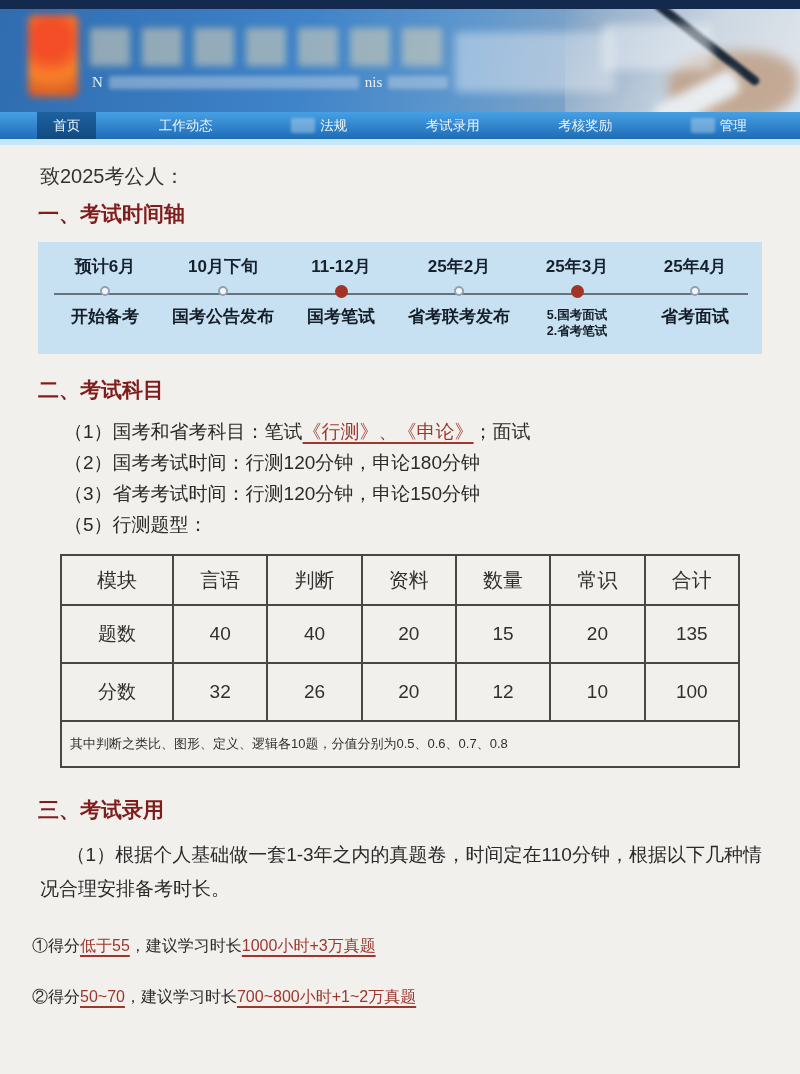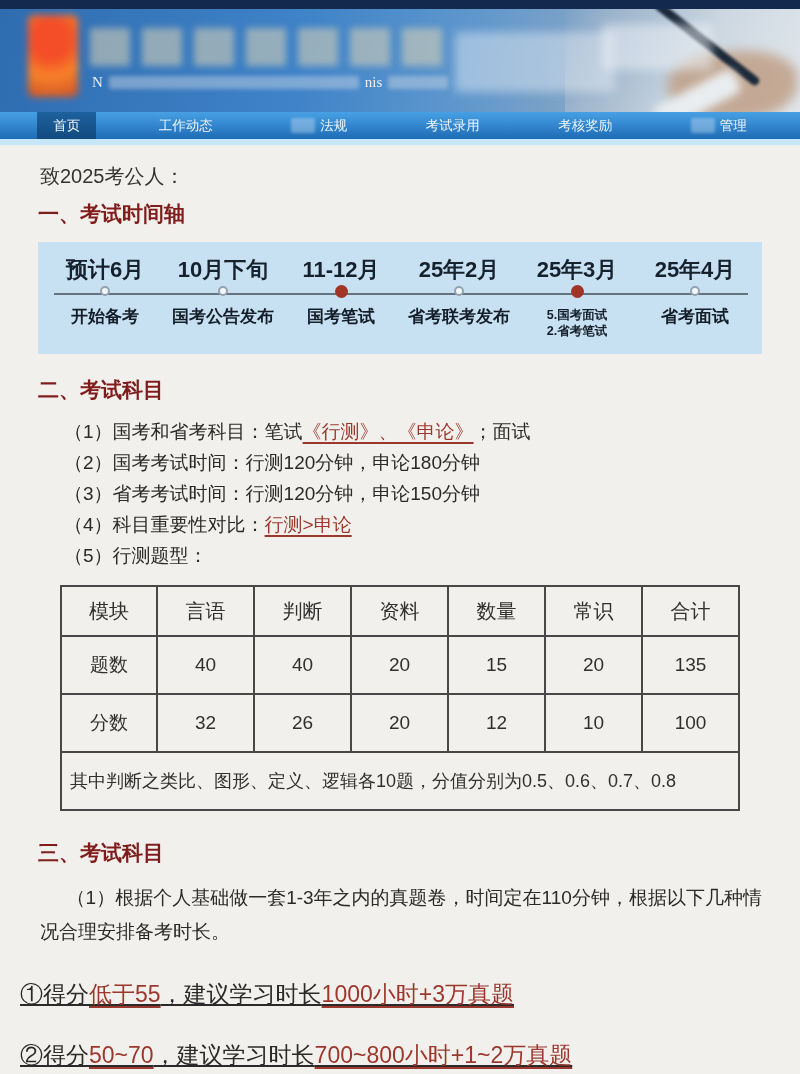--- a/index.html
+++ b/index.html
@@ -49,43 +49,43 @@
   .content { padding:14px 0 0 0; }
   .title { font-family:"Liberation Serif","DejaVu Serif",serif; font-weight:800; font-size:41px;
     text-align:center; color:#121212; letter-spacing:2px; margin:6px 0 14px; }
   .salutation { font-size:20px; color:#333; margin:4px 0 8px 40px; }
   .sec { font-size:21px; font-weight:700; color:#7f1d1d; margin:10px 12px 12px 38px; }
   
   .timeline { position:relative; margin:14px 38px 22px; background:#c8e1f2; padding:13px 8px 15px;
     display:flex; }
   .tl-line { position:absolute; left:16px; right:14px; top:51px; height:2px; background:#66737e; }
   .tl-col { flex:1; display:flex; flex-direction:column; align-items:center; position:relative; }
-  .tl-date { font-size:22px; font-weight:700; color:#16212e; height:26px; }
+  .tl-date { font-size:17px; font-weight:700; color:#16212e; height:26px; }
   .tl-dots { height:16px; display:flex; align-items:center; justify-content:center; margin:2px 0 8px;
     position:relative; z-index:1; }
   .dot-open { width:10px; height:10px; border:2px solid #93a2ac; background:#f2f7fb; border-radius:50%; }
   .dot-red { width:13px; height:13px; background:#a23427; border-radius:50%; }
   .tl-label { font-size:17px; font-weight:700; color:#141e29; text-align:center; line-height:19px; }
   .tl-label.small { font-size:12.5px; text-align:left; line-height:16px; }
   
   .subjects { list-style:none; margin:2px 30px 4px 64px; }
   .subjects li { font-size:19px; line-height:31px; color:#2a2a2a; }
   .seg-r { color:#9c372d; text-decoration:underline; text-underline-offset:4px;
     text-decoration-thickness:1.5px; }
   
   .score-table { border-collapse:collapse; margin:14px 60px 0; width:680px;
     font-size:19px; color:#303030; }
   .score-table th, .score-table td { border:2px solid #474747; text-align:center; font-weight:400; }
   .score-table thead th { height:50px; font-size:20px; }
   .score-table tbody td { height:58px; }
-  .score-table tfoot td { height:58px; text-align:left; font-size:18px; padding:0 6px 0 8px; }
-  .col-mod { width:96px; }
+  .score-table tfoot td { height:46px; text-align:left; font-size:13px; padding:0 6px 0 8px; }
+  .col-mod { width:112px; }
   
   .para { font-size:19px; line-height:34px; color:#2a2a2a; margin:14px 34px 8px 40px; text-indent:1.4em; }
-  .tip { font-size:23px; color:#2a2a2a; margin:30px 30px 0 20px;text-decoration:underline; }
+  .tip { font-size:16px; color:#2a2a2a; margin:30px 30px 0 32px; }
 </style>
 </head>
 <body>
 
 <div class="page">
 
   <header class="banner">
     <div class="photo">
       <div class="hand"></div>
       <div class="pen"></div>
@@ -197,21 +197,20 @@
             <div>省考面试</div>
           </div>
         </div>
       </div>
 
     <h2 class="sec">二、考试科目</h2>
     <ul class="subjects" id="subjects">
         <li><span class="seg-p">（1）国考和省考科目：笔试</span><span class="seg-r">《行测》、《申论》</span><span class="seg-p">；面试</span></li>
         <li><span class="seg-p">（2）国考考试时间：行测120分钟，申论180分钟</span></li>
         <li><span class="seg-p">（3）省考考试时间：行测120分钟，申论150分钟</span></li>
-        <li><span class="seg-p">（4）科目重要性对比：</span><span class="seg-r">行测&gt;申论</span></li>
         <li><span class="seg-p">（5）行测题型：</span></li>
       </ul>
 
     <table class="score-table">
       <thead>
           <tr id="thead-row">
             <th class="col-mod">模块</th>
             <th>言语</th>
             <th>判断</th>
             <th>资料</th>
@@ -240,21 +239,21 @@
             <td>100</td>
           </tr>
         </tbody>
       <tfoot>
         <tr>
           <td colspan="7">其中判断之类比、图形、定义、逻辑各10题，分值分别为0.5、0.6、0.7、0.8</td>
         </tr>
       </tfoot>
     </table>
 
-    <h2 class="sec" style="margin-top:28px">三、考试科目</h2>
+    <h2 class="sec" style="margin-top:28px">三、考试录用</h2>
     <p class="para">（1）根据个人基础做一套1-3年之内的真题卷，时间定在110分钟，根据以下几种情况合理安排备考时长。</p>
     <div id="tips">
         <p class="tip"><span class="seg-p">①得分</span><span class="seg-r">低于55</span><span class="seg-p">，建议学习时长</span><span class="seg-r">1000小时+3万真题</span></p>
         <p class="tip"><span class="seg-p">②得分</span><span class="seg-r">50~70</span><span class="seg-p">，建议学习时长</span><span class="seg-r">700~800小时+1~2万真题</span></p>
       </div>
   </main>
 
 </div>
 
 </body></html>

